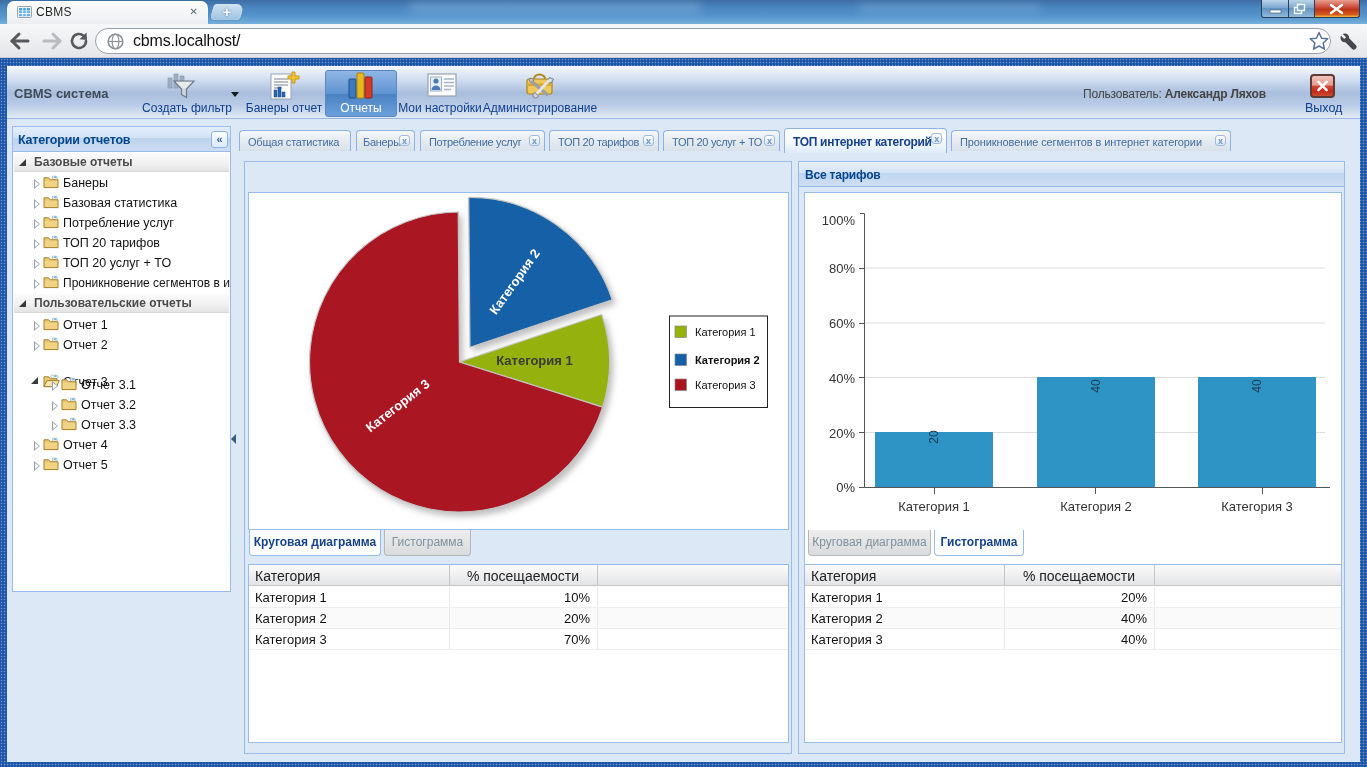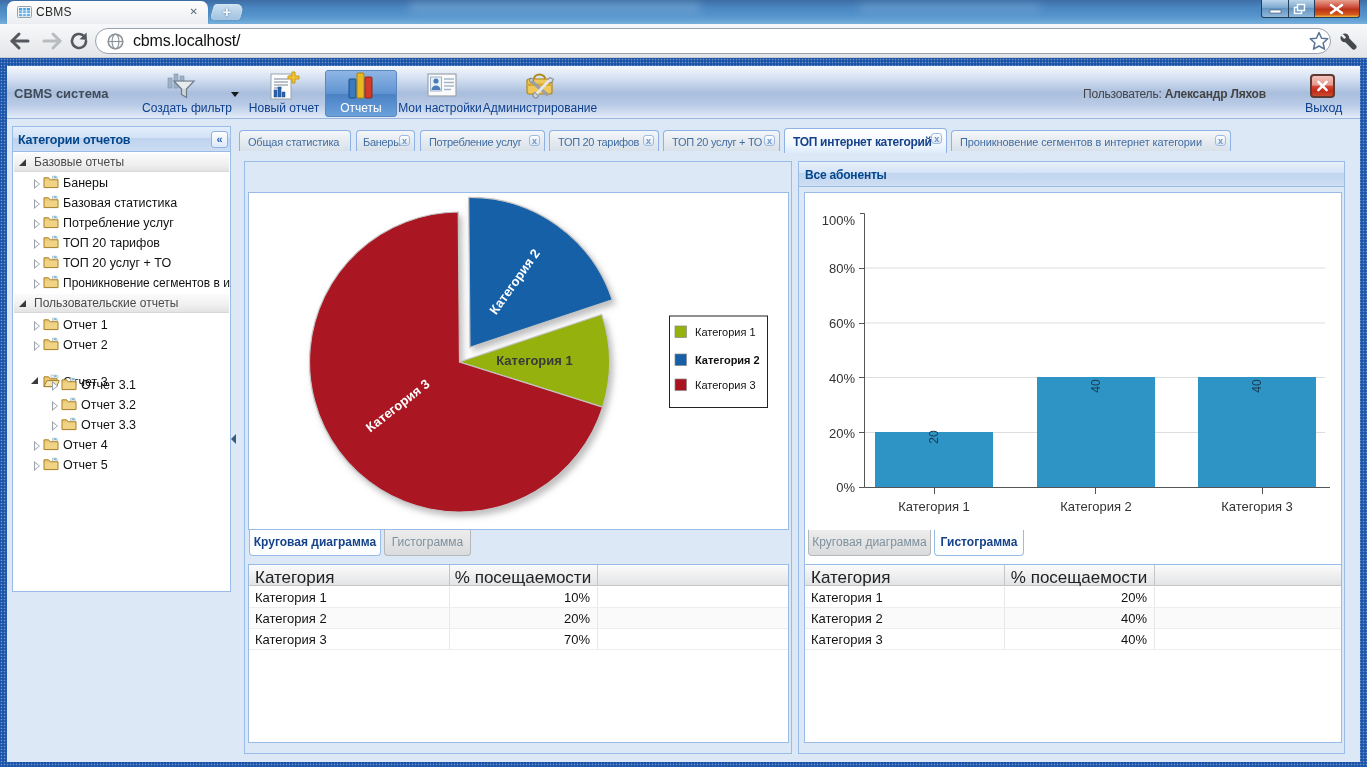--- a/index.html
+++ b/index.html
@@ -47,21 +47,21 @@
 
 
 #treepanel { left:12px; top:126px; width:219px; height:466px; border:1px solid #99bbe8; background:#fff; }
 #treehdr { position:absolute; left:0; top:0; width:217px; height:25px;
   background:linear-gradient(180deg,#e4eefb 0%,#d2e2f6 45%,#bed3ee 46%,#ccdcf2 100%); border-bottom:1px solid #99bbe8;}
 #treehdr span { position:absolute; left:5px; top:6px; font-size:12.5px; letter-spacing:-0.2px; font-weight:bold; color:#04468c; }
 #collapsebtn { position:absolute; left:198px; top:4px; width:17px; height:17px; border:1px solid #8fb3e0; border-radius:3px;
   background:linear-gradient(180deg,#fdfefe,#dde9f8); color:#2a63a9; font-size:11px; font-weight:bold; text-align:center; line-height:15px;}
 .tgroup { position:absolute; left:1px; width:215px; height:19px; background:linear-gradient(180deg,#fbfbfb 0%,#f0f0f0 60%,#e3e3e3 100%);
   border-bottom:1px solid #d8d8d8; font-size:12px; font-weight:bold; color:#4a4a4a; white-space:nowrap; }
-.tgroup b { position:absolute; left:20px; top:2px; font-weight:normal; }
+.tgroup b { position:absolute; left:20px; top:2px; font-weight:bold; }
 .titem { position:absolute; width:218px; height:20px; font-size:12.5px; color:#111; overflow:hidden; white-space:nowrap; }
 .titem span { position:absolute; top:3px; }
 .garrow { position:absolute; left:5px; top:6px; width:0; height:0; border-left:7px solid transparent; border-bottom:7px solid #3a3a3a; }
 .larrow { position:absolute; width:0; height:0; border-top:5px solid transparent; border-bottom:5px solid transparent; border-left:6px solid #99a1a9; }
 .larrow::after { content:""; position:absolute; left:-4.9px; top:-3.3px; width:0; height:0; border-top:3.3px solid transparent; border-bottom:3.3px solid transparent; border-left:4px solid #fdfdfd; }
 .darrow { position:absolute; width:0; height:0; border-left:7px solid transparent; border-bottom:7px solid #3a3a3a; }
 
 
 .mtab { position:absolute; top:130px; height:21px; overflow:hidden; border:1px solid #8db2e3; border-bottom:none; border-radius:4px 4px 0 0;
   background:linear-gradient(180deg,#f4f7fa 0%,#e7ecf1 45%,#d8e1ea 100%); font-size:11px; letter-spacing:-0.2px; color:#416da3; white-space:nowrap; }
@@ -76,21 +76,21 @@
 .ephdr { position:absolute; left:0; top:0; right:0; height:25px;
   background:linear-gradient(180deg,#e8f1fc 0%,#d5e3f6 45%,#c0d5ef 46%,#cedef3 100%); border-bottom:1px solid #99bbe8; }
 .ephdr span { position:absolute; left:6px; top:6px; font-size:12px; letter-spacing:-0.2px; font-weight:bold; color:#04468c; }
 .chartbox { position:absolute; background:#fff; border:1px solid #99bbe8; }
 .stab { position:absolute; height:26px; overflow:hidden; border:1px solid #99bbe8; border-top:none; border-radius:0 0 4px 4px;
   font-size:12px; text-align:center; line-height:25px; white-space:nowrap; }
 .stab.on { background:#fdfeff; color:#15428b; font-weight:bold; z-index:2;}
 .stab.off { background:linear-gradient(180deg,#ededee,#dadbdc); color:#7e919e; border-color:#b5b8bb; }
 .gridbox { position:absolute; background:#fff; border:1px solid #99bbe8; }
 .ghead { position:absolute; left:0; top:0; right:0; height:21px; background:linear-gradient(180deg,#fbfbfb,#e3e4e6);
-  border-bottom:1px solid #c5c5c5; font-size:17px; color:#222; }
+  border-bottom:1px solid #c5c5c5; font-size:14px; color:#222; }
 .grow { position:absolute; left:0; right:0; height:21px; font-size:13px; color:#111; border-bottom:1px solid #ededed; }
 .gc1 { position:absolute; left:6px; top:3px; }
 .gc2 { position:absolute; top:3px; text-align:right; }
 .vline { position:absolute; top:0; bottom:0; width:1px; }
 </style>
 </head>
 <body>
 
   <div class="abs" id="tabstrip"></div>
   <div class="abs" style="left:410px; top:2px; width:290px; height:11px; background:#9cc4e4; opacity:0.35; filter:blur(5px);"></div>
@@ -196,21 +196,21 @@
         <line x1="6" y1="15" x2="20" y2="15"></line>
         <line x1="6" y1="18" x2="14" y2="18"></line>
       </g>
       <g fill="#2a66b0" stroke="#1d4a85" stroke-width="0.5">
         <rect x="6" y="20" width="3" height="7"></rect>
         <rect x="10" y="17" width="3" height="10"></rect>
         <rect x="14" y="22" width="3" height="5"></rect>
       </g>
       <path d="M24,2 L27,2 L27,6 L31,6 L31,9 L27,9 L27,13 L24,13 L24,9 L20,9 L20,6 L24,6 Z" fill="#f2c335" stroke="#c79a18" stroke-width="1"></path>
     </svg>
-    <div class="tblbl" style="left:234px; width:100px;">Новый отчет</div>
+    <div class="tblbl" style="left:234px; width:100px;">Банеры отчет</div>
 
     <svg class="abs" style="left:345px; top:71px;" width="32" height="29" viewBox="0 0 32 29">
       <g stroke-width="1">
         <rect x="4" y="8" width="7" height="19" fill="#3c7ac0" stroke="#1f4e87" rx="1"></rect>
         <rect x="12" y="2" width="7" height="25" fill="#e8b820" stroke="#a8840e" rx="1"></rect>
         <rect x="20" y="6" width="7" height="21" fill="#d43a28" stroke="#962415" rx="1"></rect>
       </g>
     </svg>
     <div class="tblbl" style="left:321px; width:80px; color:#fff;">Отчеты</div>
 
@@ -457,21 +457,21 @@
       <div class="grow" style="top:64px;">
         <span class="gc1">Категория 3</span>
         <span class="gc2" style="left:200px; width:141px;">70%</span>
         <span class="vline" style="left:200px; background:#e8e8e8;"></span>
         <span class="vline" style="left:348px; background:#e8e8e8;"></span>
       </div>
     </div>
   </div>
   <div class="abs epanel" id="panelR">
     <div class="ephdr">
-      <span>Все абоненты</span>
+      <span>Все тарифов</span>
     </div>
     <div class="chartbox" style="left:5px; top:30px; width:538px; height:437px;" id="barband">
       <svg width="536" height="336" viewBox="0 0 536 336">
         <g stroke="#dddddd" stroke-width="1">
           <line x1="60" y1="75" x2="520" y2="75"></line>
           <line x1="60" y1="130" x2="520" y2="130"></line>
           <line x1="60" y1="184.5" x2="520" y2="184.5"></line>
           <line x1="60" y1="239.5" x2="520" y2="239.5"></line>
         </g>
         <g fill="#2e94c5">

